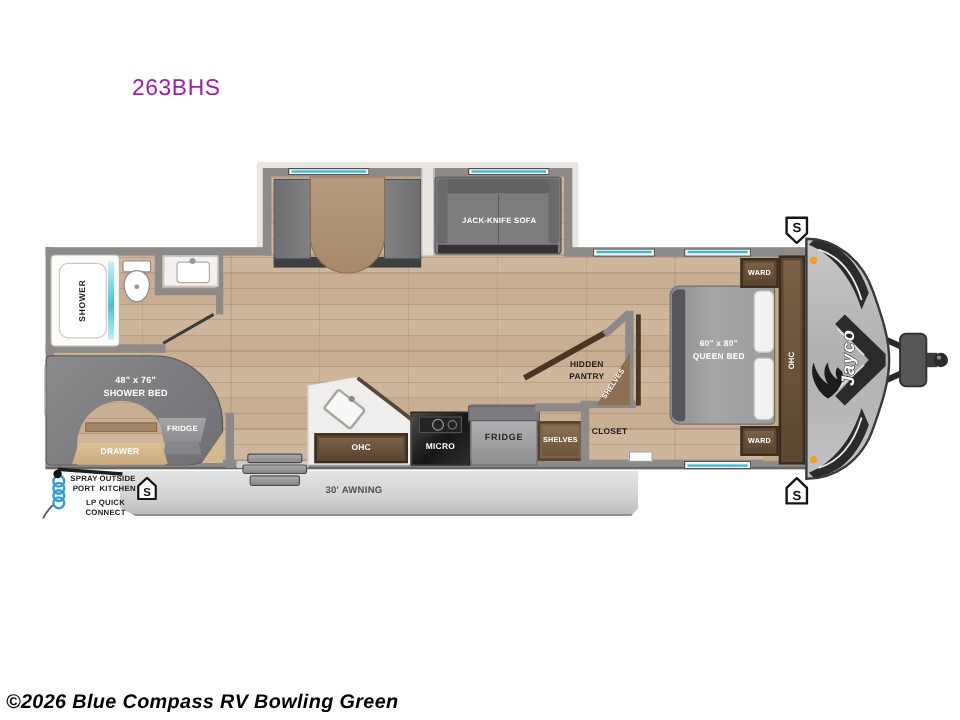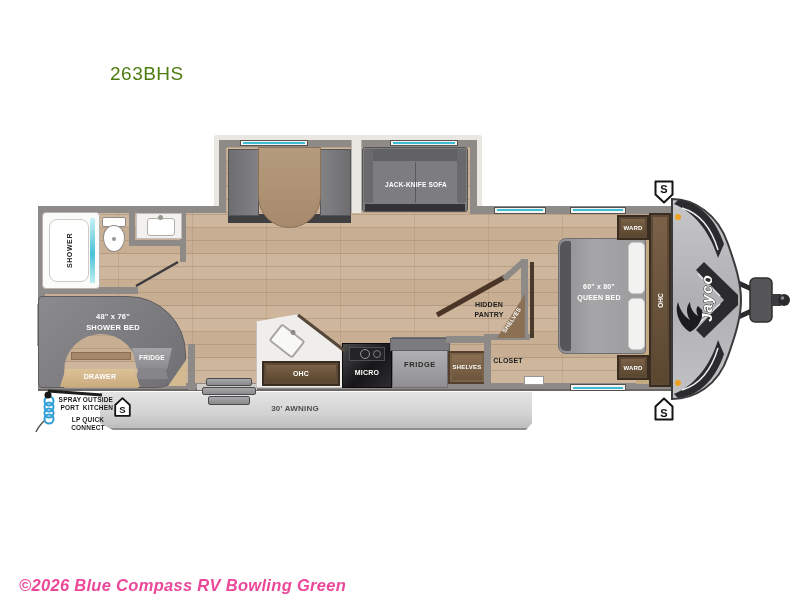--- a/index.html
+++ b/index.html
@@ -24,21 +24,21 @@
   .vt{transform:rotate(-90deg);font-weight:bold;white-space:nowrap;}
   .step{position:absolute;background:linear-gradient(180deg,#a8a8aa,#8a8a8c);
         border:1px solid #4a4a4c;border-radius:2px;box-sizing:border-box;}
   svg{display:block;}
 </style>
 </head>
 <body>
 
 <div id="stage">
 
-  <div class="abs" style="left:110px;top:63px;font-size:19px;font-weight:500;color:#4d7c0f;letter-spacing:.5px;">263BHS</div>
+  <div class="abs" style="left:110px;top:63px;font-size:19px;font-weight:500;color:#a21caf;letter-spacing:.5px;">263BHS</div>
 
   <div class="abs" style="left:100px;top:392px;width:432px;height:38px;
               background:linear-gradient(180deg,#e4e4e4 0%,#d3d3d3 60%,#bdbdbd 100%);
               clip-path:polygon(0 0,100% 0,100% 82%,98.6% 100%,3% 100%,0 82%);
               border-bottom:2px solid #8f8f8f;box-sizing:border-box;"></div>
   <div class="lbl dk" style="left:250px;top:405px;width:90px;font-size:8px;color:#4f4f4f;">30' AWNING</div>
 
   <div class="abs wood" style="left:44px;top:212px;width:606px;height:172px;"></div>
 
   <div class="abs" style="left:214px;top:135px;width:268px;height:78px;background:#eae7e3;border-radius:2px;"></div>
@@ -260,15 +260,15 @@
 
     <circle cx="30" cy="25" r="3" fill="#f0a020"></circle>
     <circle cx="30" cy="191" r="3" fill="#f0a020"></circle>
 
     <g transform="translate(50,108) rotate(-90)">
       <path d="M-32,-8 C-26,-18 -12,-24 -2,-20 C-10,-18 -16,-14 -20,-8 C-14,-12 -6,-12 -2,-8 C-8,-8 -14,-4 -16,0 C-12,-2 -8,-2 -6,0 L-10,4 C-18,6 -28,0 -32,-8 Z" fill="#1c1c1e"></path>
       <text x="2" y="14" text-anchor="middle" font-size="15" font-style="italic" font-weight="bold" font-family="Liberation Sans,sans-serif" fill="#ffffff" stroke="#2a2a2c" stroke-width="0.9" paint-order="stroke" letter-spacing="1">Jayco</text>
     </g>
   </svg>
 
-  <div class="abs" style="left:19px;top:576px;font-size:16.5px;font-weight:bold;font-style:italic;color:#ec4899;letter-spacing:.3px;">©2026 Blue Compass RV Bowling Green</div>
+  <div class="abs" style="left:5px;top:576px;font-size:16.5px;font-weight:bold;font-style:italic;color:#000000;letter-spacing:.3px;">©2026 Blue Compass RV Bowling Green</div>
 
 </div>
 
 </body></html>

